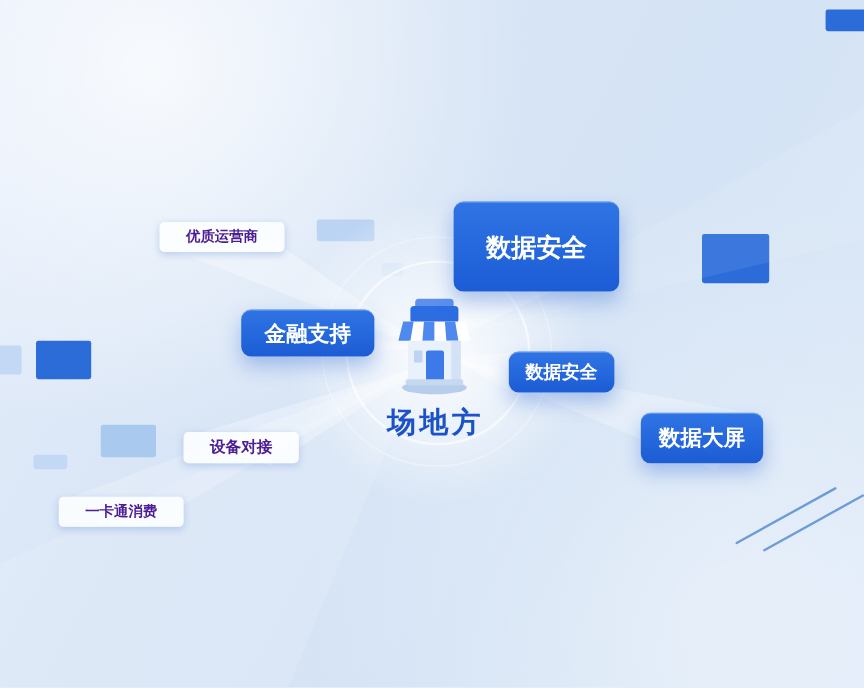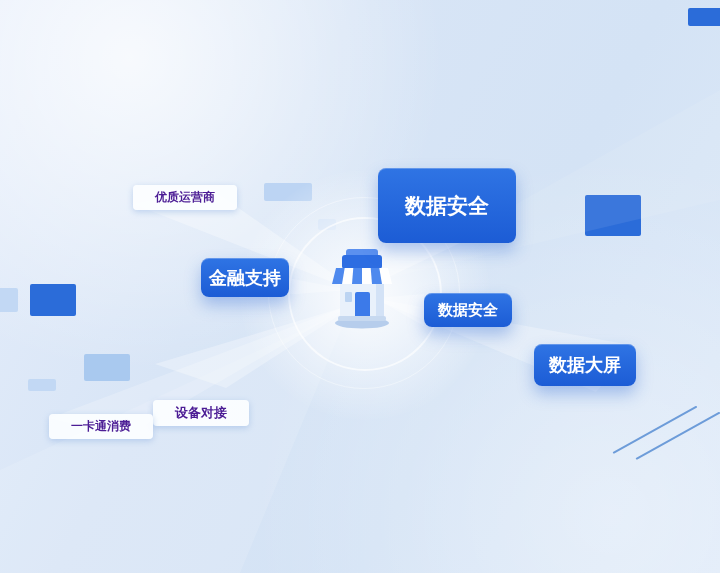--- a/index.html
+++ b/index.html
@@ -69,24 +69,24 @@
   }
   .node.light {
     padding:4px 22px;
     color:#4c1d95;
     background:rgba(252,254,255,0.92);
     border-radius:4px;
     box-shadow:0 2px 6px rgba(120,160,220,0.4);
   }
   .n-youzhi   { left:133px; top:185px; font-size:12px; }
   .n-yikatong { left:378px; top:168px; width:138px; height:75px; font-size:21px; border-radius:10px; }
-  .n-jinrong  { left:201px; top:258px; width:88px; height:39px; font-size:18px; }
+  .n-jinrong  { left:201px; top:258px; width:111px; height:39px; font-size:18px; }
   .n-anquan   { left:424px; top:293px; width:88px;  height:34px; font-size:15px; }
   .n-daping   { left:534px; top:344px; width:102px; height:42px; font-size:18px; }
-  .n-shebei   { left:153px; top:360px; font-size:13px;margin-top:40px; }
+  .n-shebei   { left:153px; top:360px; font-size:13px; }
   .n-guanli   { left:49px;  top:414px; font-size:12px; }
 </style>
 </head>
 <body>
 
 <div class="stage">
 
   <div class="decor d-topright"></div>
   <div class="decor d-midlight"></div>
   <div class="decor d-smalllight"></div>
@@ -124,20 +124,21 @@
       <path d="M31.3 22 L40 22 L40 38 L30 38 Z" fill="#4e89ee"></path>
       <path d="M48.7 22 L57.3 22 L60 38 L50 38 Z" fill="#4e89ee"></path>
       <rect x="18" y="38" width="44" height="34" fill="#e9f1fb"></rect>
       <rect x="54" y="38" width="8" height="34" fill="#d3e2f6"></rect>
       <rect x="33" y="46" width="15" height="26" rx="2" fill="#3c7ae9"></rect>
       <rect x="23" y="46" width="7" height="10" rx="1" fill="#bcd4f2"></rect>
       <rect x="16" y="70" width="48" height="5" rx="2" fill="#c7d9f0"></rect>
     </svg>
   </div>
 
+  <div class="center-label">场地方</div>
 
   <div class="node light   n-youzhi">优质运营商</div>
   <div class="node primary n-yikatong">数据安全</div>
   <div class="node primary n-jinrong">金融支持</div>
   <div class="node primary n-daping">数据大屏</div>
   <div class="node primary n-anquan">数据安全</div>
   <div class="node light   n-shebei">设备对接</div>
   <div class="node light   n-guanli">一卡通消费</div>
 
 </div>

